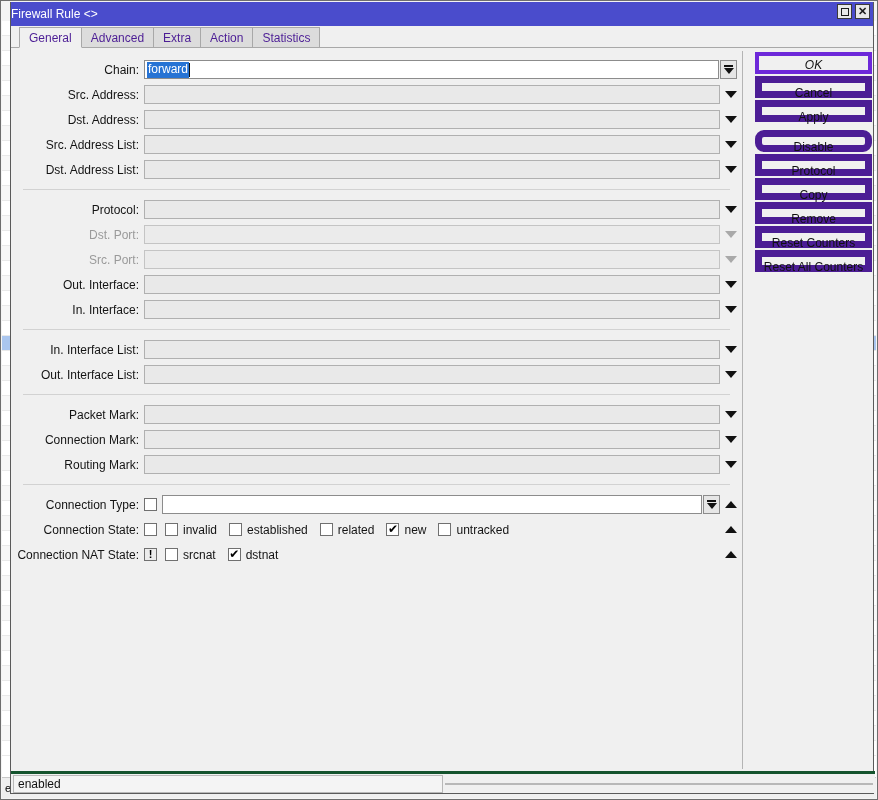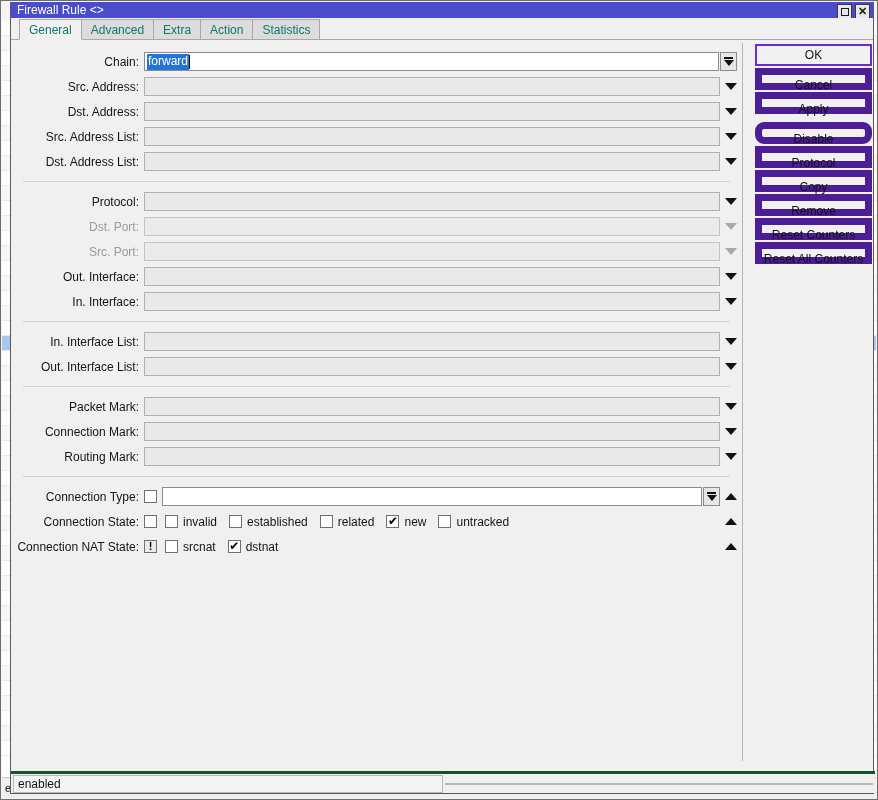--- a/index.html
+++ b/index.html
@@ -47,24 +47,23 @@
     left: 10px; top: 2px;
     width: 864px; height: 792px;
     background: #f0f0f0;
     border: 1px solid #5a5a5a;
     border-top: none;
   }
 
   
   #titlebar {
     position: relative;
-    height: 16px;
+    height: 24px;
     background: #4a4ccc;
     display: flex; align-items: center;
-    padding-left: 6px;
   }
   #titlebar .title-text {
     color: #ffffff;
     font-size: 12px;
     line-height: 20px;
     white-space: nowrap;
   }
   .win-btns {
     position: absolute; right: 3px; top: 2px;
     display: flex; gap: 3px;
@@ -102,21 +101,21 @@
   .tab {
     height: 20px;
     padding: 0 9px;
     line-height: 20px;
     font-size: 12px;
     background: #dcdcdc;
     border: 1px solid #a8a8a8;
     border-bottom: none;
     margin-right: -1px;
     cursor: pointer;
-    color: #0f766e;
+    color: #4c1d95;
     white-space: nowrap;
   }
   .tab.active {
     background: #f0f0f0;
     border-bottom: 1px solid #f0f0f0;
     margin-bottom: -1px;
     height: 21px;
     line-height: 21px;
     font-weight: normal;
   }
@@ -304,21 +303,21 @@
     background: #f0f0f0;
     border: 7px solid #4c1d95;
     font-family: "Liberation Sans", sans-serif;
     font-size: 12px;
     color: #111;
     cursor: pointer;
     line-height: 20px;
     padding: 0;
     text-align: center;
   }
-  .btn.default { border: 2px solid #6d28d9; line-height: 18px; }
+  .btn.default { border: 4px solid #6d28d9; line-height: 18px; font-style: italic; }
   .btn.gap { margin-top: 6px; border-radius: 9px; }
 
   
   #statusbar {
     position: absolute;
     left: 0; bottom: 0;
     width: 864px; height: 22px;
     background: #f0f0f0;
     border-top: 3px solid #14532d;
     display: flex;

